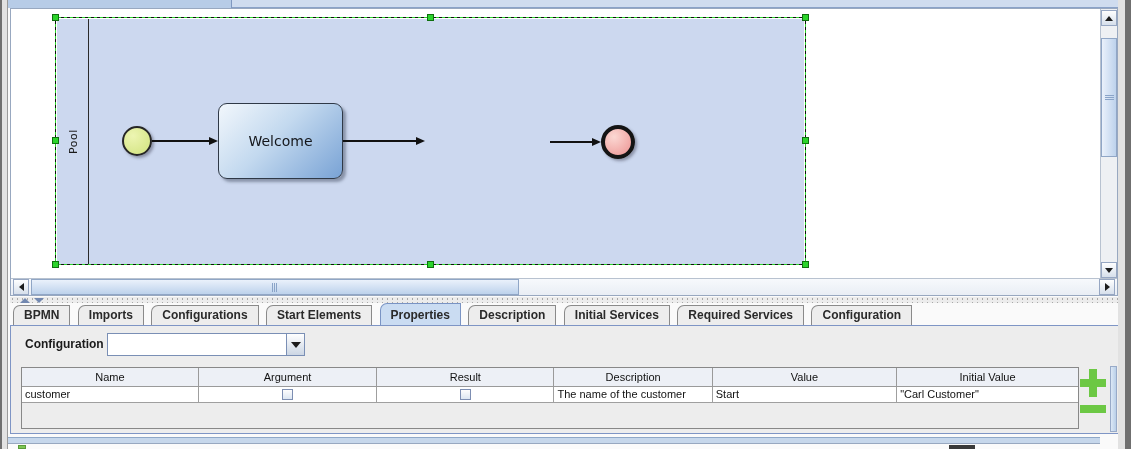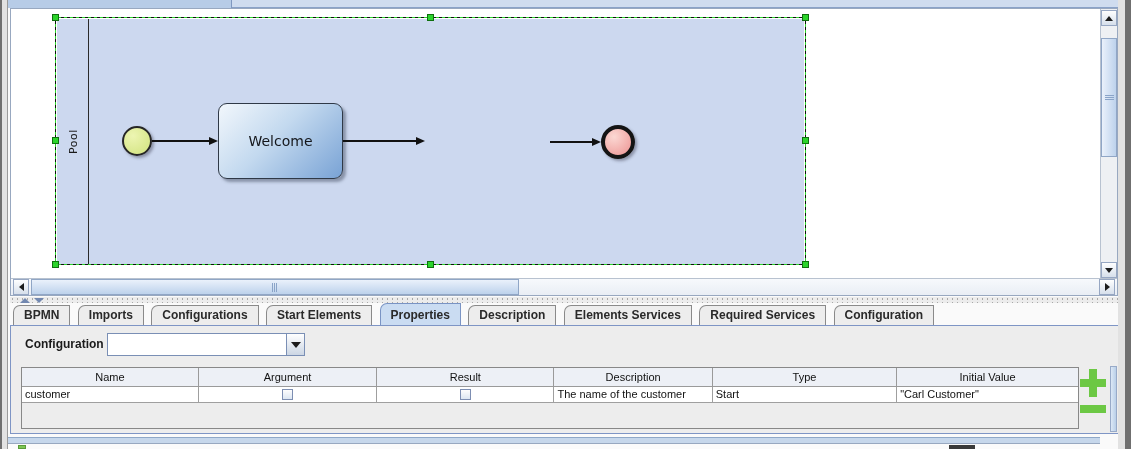--- a/index.html
+++ b/index.html
@@ -188,21 +188,21 @@
   </div>
 
   <div class="bottom-panel">
     <div class="tabs-row">
       <div class="tab">BPMN</div>
       <div class="tab">Imports</div>
       <div class="tab">Configurations</div>
       <div class="tab">Start Elements</div>
       <div class="tab selected">Properties</div>
       <div class="tab">Description</div>
-      <div class="tab">Elements Services</div>
+      <div class="tab">Initial Services</div>
       <div class="tab">Required Services</div>
       <div class="tab">Configuration</div>
     </div>
 
     <div class="panel-content">
       <div class="config-label">Configuration</div>
       <div class="combo">
         <span class="combo-value"></span>
         <div class="combo-btn">
             <div class="tri-down"></div>
@@ -218,21 +218,21 @@
             <col style="width:158px">
               <col style="width:184px">
               <col style="width:181px">
           </colgroup>
           <thead>
             <tr>
               <th>Name</th>
               <th>Argument</th>
               <th>Result</th>
               <th>Description</th>
-              <th>Type</th>
+              <th>Value</th>
               <th>Initial Value</th>
             </tr>
           </thead>
           <tbody>
             <tr>
               <td>customer</td>
               <td class="cb-cell"><span class="checkbox"></span></td>
               <td class="cb-cell"><span class="checkbox"></span></td>
               <td>The name of the customer</td>
               <td>Start</td>

